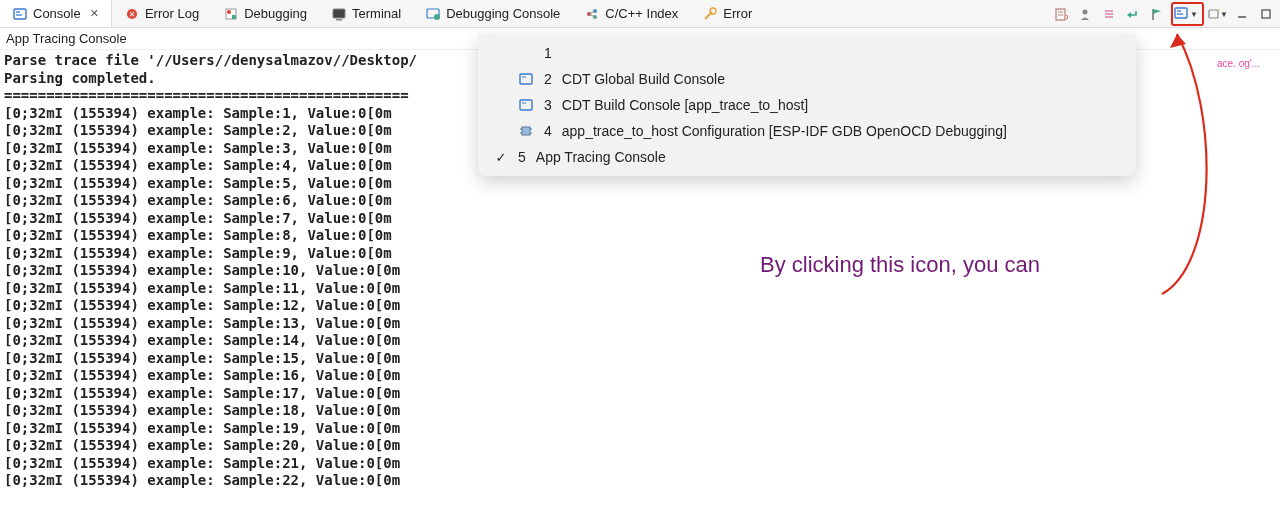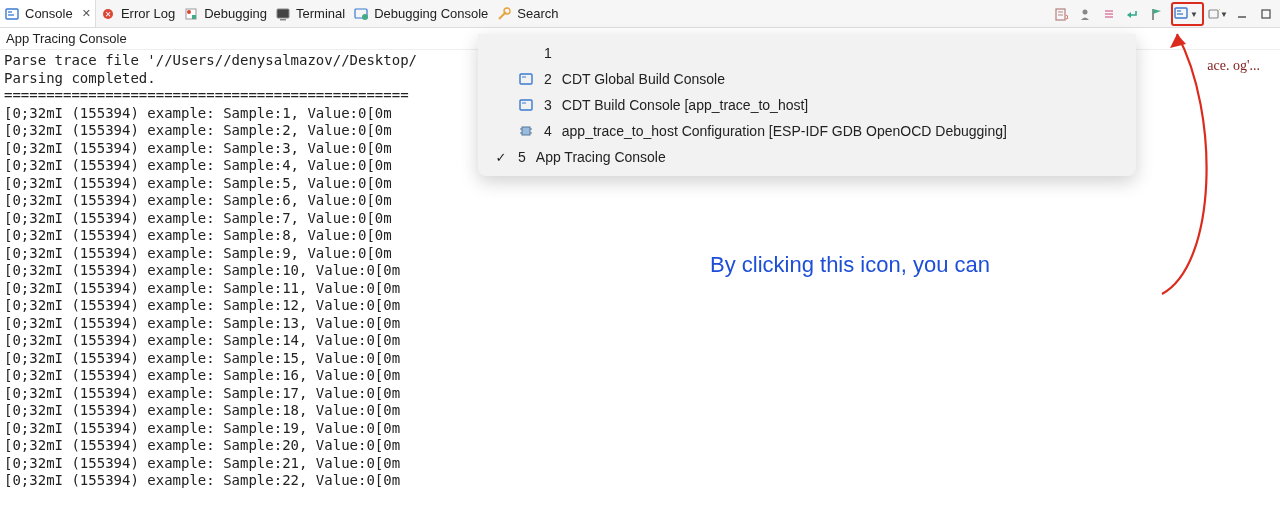--- a/index.html
+++ b/index.html
@@ -18,21 +18,21 @@
     align-items: center;
     background: #f6f6f6;
     border-bottom: 1px solid #ddd;
     height: 28px;
     position: relative;
   }
   .tab {
     display: flex;
     align-items: center;
     gap: 5px;
-    padding: 0 4px;
+    padding: 0 12px;
     height: 100%;
     cursor: pointer;
     font-size: 13px;
     color: #222;
   }
   .tab.active {
     background: #fff;
     border-right: 1px solid #ddd;
   }
   .tab .icon {
@@ -86,20 +86,21 @@
     border-bottom: 1px solid #eee;
   }
   .console-body {
     font-family: "Menlo", "Consolas", monospace;
     font-size: 14px;
     line-height: 1.25;
     white-space: pre;
     padding: 2px 4px;
     color: #222;
     position: relative;
+    font-weight: bold;
   }
   .dropdown {
     position: absolute;
     top: 34px;
     left: 478px;
     width: 658px;
     background: #f2f2f2;
     border-radius: 0 0 8px 8px;
     box-shadow: 0 6px 18px rgba(0,0,0,0.18);
     padding: 6px 0;
@@ -124,43 +125,43 @@
     width: 16px;
     height: 16px;
     display: inline-flex;
     align-items: center;
     justify-content: center;
   }
   .annotation {
     position: absolute;
     top: 248px;
     left: 660px;
-    color: #1d4ed8;
+    color: #701a75;
     font-size: 22px;
     line-height: 1.55;
-    text-align: center;
+    text-align: right;
     width: 380px;
     pointer-events: none;
   }
   .arrow-svg {
     position: absolute;
     top: 14px;
     right: 58px;
     width: 200px;
     height: 300px;
     pointer-events: none;
     z-index: 5;
   }
   .overflow-text {
     position: absolute;
     right: 20px;
     top: 58px;
-    font-family: Liberation Serif, serif;
-    font-size: 14px;
-    color: #7f1d1d;
+    font-family: Liberation Sans, sans-serif;
+    font-size: 10px;
+    color: #ec4899;
   }
 </style>
 </head>
 <body>
 
 <div class="tab-bar">
   <div class="tab active">
     <span class="icon">
       <svg width="14" height="14">
           <rect x="1" y="2" width="12" height="10" rx="1" fill="none" stroke="#3b7bd1" stroke-width="1.4"></rect>
@@ -205,25 +206,37 @@
       <svg width="14" height="14">
           <rect x="1" y="2" width="12" height="9" rx="1" fill="none" stroke="#3B7BD1" stroke-width="1.2"></rect>
           <circle cx="11" cy="10" r="3" fill="#4a8"></circle>
         </svg>
     </span>
     <span>Debugging Console</span>
   </div>
   <div class="tab">
     <span class="icon">
       <svg width="14" height="14">
+          <circle cx="4" cy="7" r="2" fill="#c44"></circle>
+          <circle cx="10" cy="4" r="2" fill="#48c"></circle>
+          <circle cx="10" cy="10" r="2" fill="#4a8"></circle>
+          <line x1="4" y1="7" x2="10" y2="4" stroke="#888"></line>
+          <line x1="4" y1="7" x2="10" y2="10" stroke="#888"></line>
+        </svg>
+    </span>
+    <span>C/C++ Index</span>
+  </div>
+  <div class="tab">
+    <span class="icon">
+      <svg width="14" height="14">
           <path d="M2 12 L9 5" stroke="#e8a33d" stroke-width="2"></path>
           <circle cx="10" cy="4" r="3" fill="none" stroke="#e8a33d" stroke-width="1.4"></circle>
         </svg>
     </span>
-    <span>Search</span>
+    <span>Error</span>
   </div>
 
   <div class="toolbar-right">
     <span class="toolbar-btn">
         <svg width="14" height="14">
           <rect x="2" y="2" width="9" height="11" fill="none" stroke="#b88" stroke-width="1.3"></rect>
           <line x1="4" y1="5" x2="9" y2="5" stroke="#b88"></line>
           <line x1="4" y1="8" x2="9" y2="8" stroke="#b88"></line>
           <text x="11" y="13" font-size="8" fill="#d43">✕</text>
         </svg>

